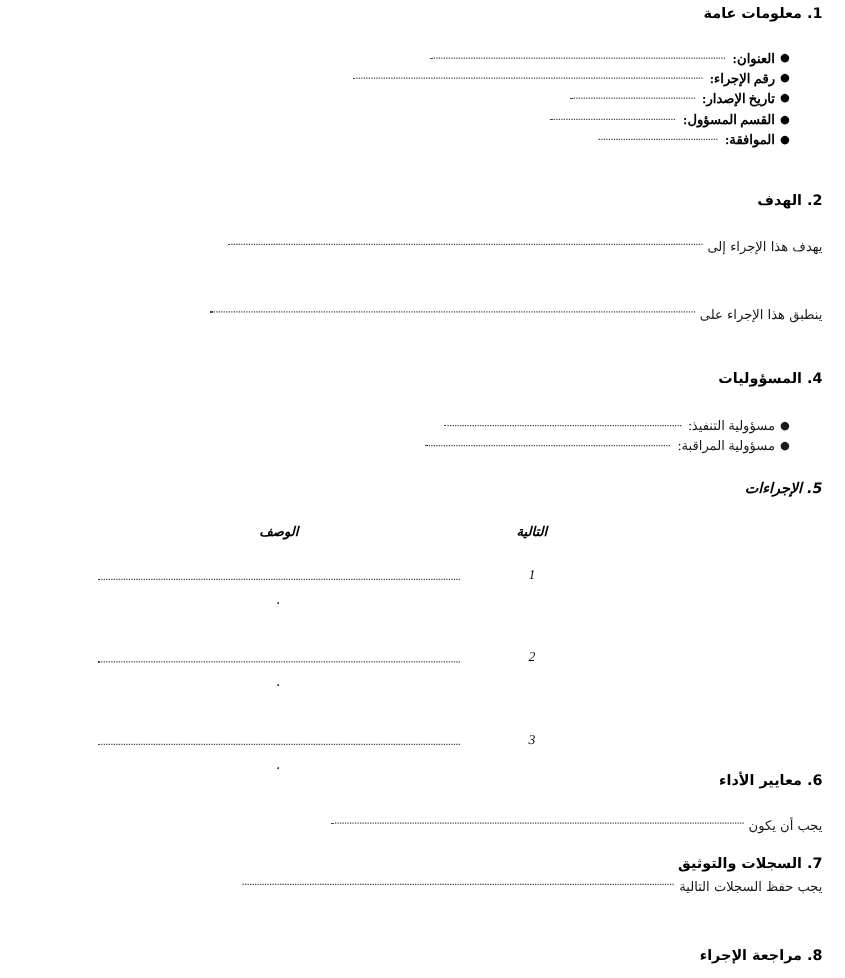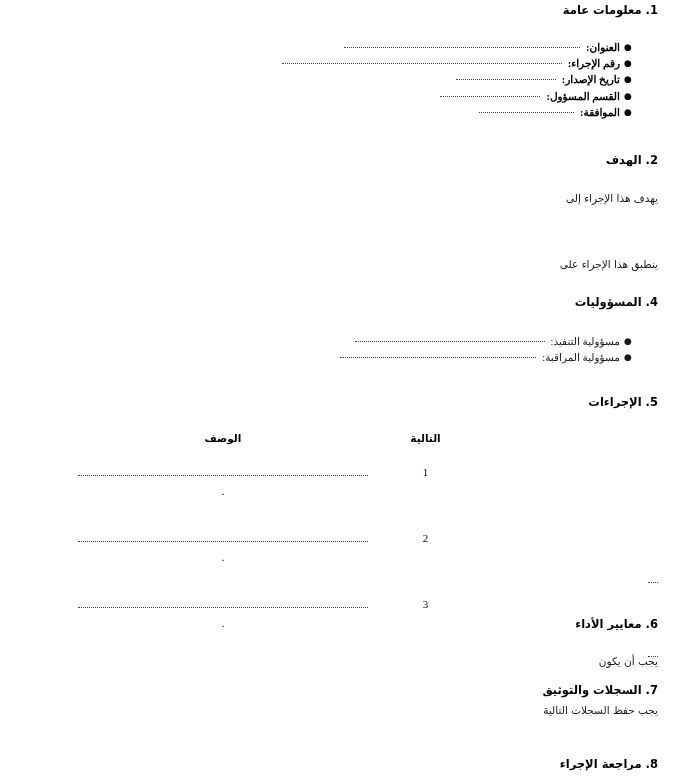--- a/index.html
+++ b/index.html
@@ -30,22 +30,22 @@
     font-weight: bold;
     font-size: 11.5px;
     text-align: right;
     letter-spacing: 0;
     line-height: 1.2;
   }
 
   
   .para {
     display: flex;
-    flex-direction: column;
-    align-items: flex-start;
+    flex-direction: row;
+    align-items: center;
     font-size: 10.5px;
     text-align: right;
     line-height: 1.25;
     color: #1a1a1a;
   }
   .para .txt {
     white-space: nowrap;
     padding-left: 4px;
     flex: 0 0 auto;
   }
@@ -166,21 +166,21 @@
 
   <div class="blk" style="top:154px; right:18px; width:640px;">
     <div class="heading">2. الهدف</div>
     <div class="para" style="margin-top:24px;">
       <span class="txt">يهدف هذا الإجراء إلى</span>
       <span class="leader" style="flex:0 0 380px;"></span>
     </div>
   </div>
 
   <div class="blk" style="top:226px; right:18px; width:640px;">
-    <div class="para" style="margin-top:32px;">
+    <div class="para" style="margin-top:20px;">
       <span class="txt">ينطبق هذا الإجراء على</span>
       <span class="leader" style="flex:0 0 388px;"></span>
     </div>
   </div>
 
   <div class="blk" style="top:296px; right:18px; width:640px;">
     <div class="heading">4. المسؤوليات</div>
 
     <ul class="bullets light" style="margin-top:24px; padding-right:22px;">
       <li>
@@ -189,21 +189,21 @@
         <span class="leader" style="flex:0 0 190px;"></span>
       </li>
       <li>
         <span class="bullet-dot">●</span>
         <span class="b-label">مسؤولية المراقبة:</span>
         <span class="leader" style="flex:0 0 196px;"></span>
       </li>
     </ul>
   </div>
 
-  <div class="blk" style="top:396px; right:18px; width:640px;">
+  <div class="blk" style="top:384px; right:18px; width:640px;font-style:italic;">
     <div class="heading">5. الإجراءات</div>
 
     <table class="steps" style="margin-top:22px; margin-right:175px; width:405px;">
       <thead>
         <tr>
           <th style="width:115px;">التالية</th>
           <th style="width:290px;">الوصف</th>
         </tr>
       </thead>
       <tbody>

